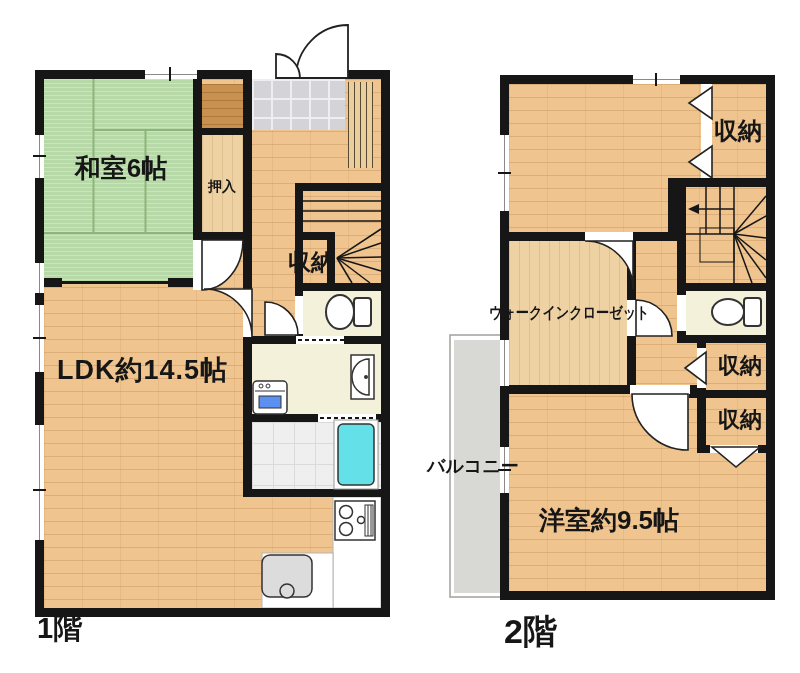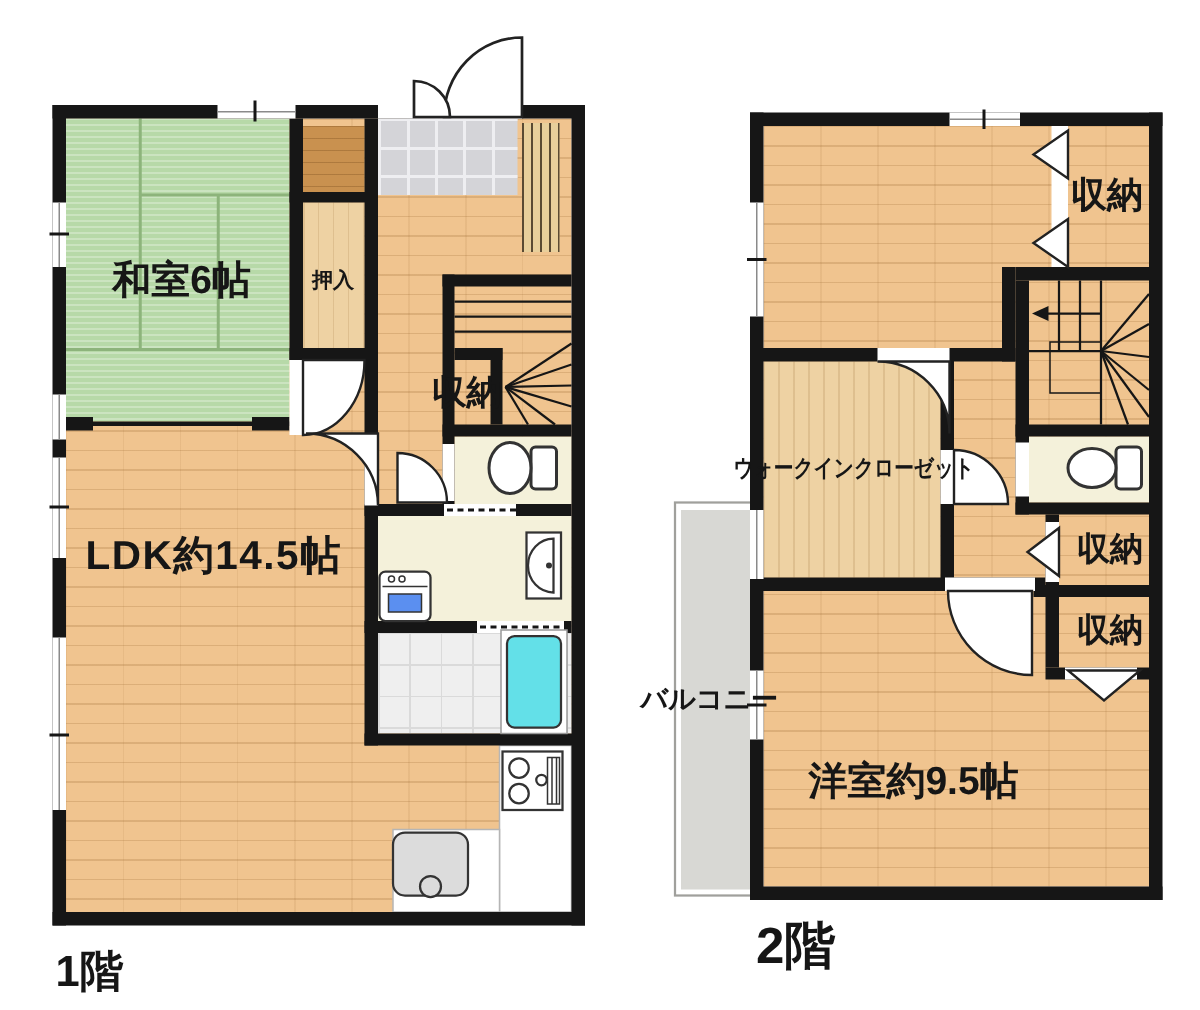--- a/index.html
+++ b/index.html
@@ -260,25 +260,25 @@
       <line x1="734" y1="209" x2="696" y2="209"></line>
     </g>
     <polygon points="688,209 699,204 699,214" fill="#161616"></polygon>
 
     <g fill="#ffffff" stroke="#333333" stroke-width="2">
       <rect x="744" y="298" width="17" height="28" rx="3"></rect>
       <ellipse cx="728" cy="312" rx="16" ry="13"></ellipse>
     </g>
   </svg>
 
-  <div class="lbl ctr" style="left:121px;top:186px;font-size:26px;">和室6帖</div>
+  <div class="lbl ctr" style="left:121px;top:168px;font-size:26px;">和室6帖</div>
   <div class="lbl ctr" style="left:222px;top:186px;font-size:14px;">押入</div>
   <div class="lbl ctr" style="left:311px;top:262px;font-size:23px;">収納</div>
   <div class="lbl" style="left:57px;top:357px;font-size:27px;letter-spacing:1px;">LDK約14.5帖</div>
-  <div class="lbl" style="left:37px;top:614px;font-size:29px;margin-top:20px;">1階</div>
+  <div class="lbl" style="left:37px;top:614px;font-size:29px;">1階</div>
 
   <div class="lbl ctr" style="left:738px;top:131px;font-size:24px;">収納</div>
   <div class="lbl" style="left:489px;top:305px;font-size:16px;transform:scaleX(.82);transform-origin:left;">ウォークインクローゼット</div>
   <div class="lbl ctr" style="left:740px;top:366px;font-size:22px;">収納</div>
   <div class="lbl ctr" style="left:740px;top:420px;font-size:22px;">収納</div>
   <div class="lbl ctr" style="left:609px;top:520px;font-size:26px;text-align:center;">洋室約9.5帖</div>
   <div class="lbl" style="left:427px;top:457px;font-size:18px;">バルコニー</div>
   <div class="lbl" style="left:504px;top:614px;font-size:34px;">2階</div>
 
 </div>

